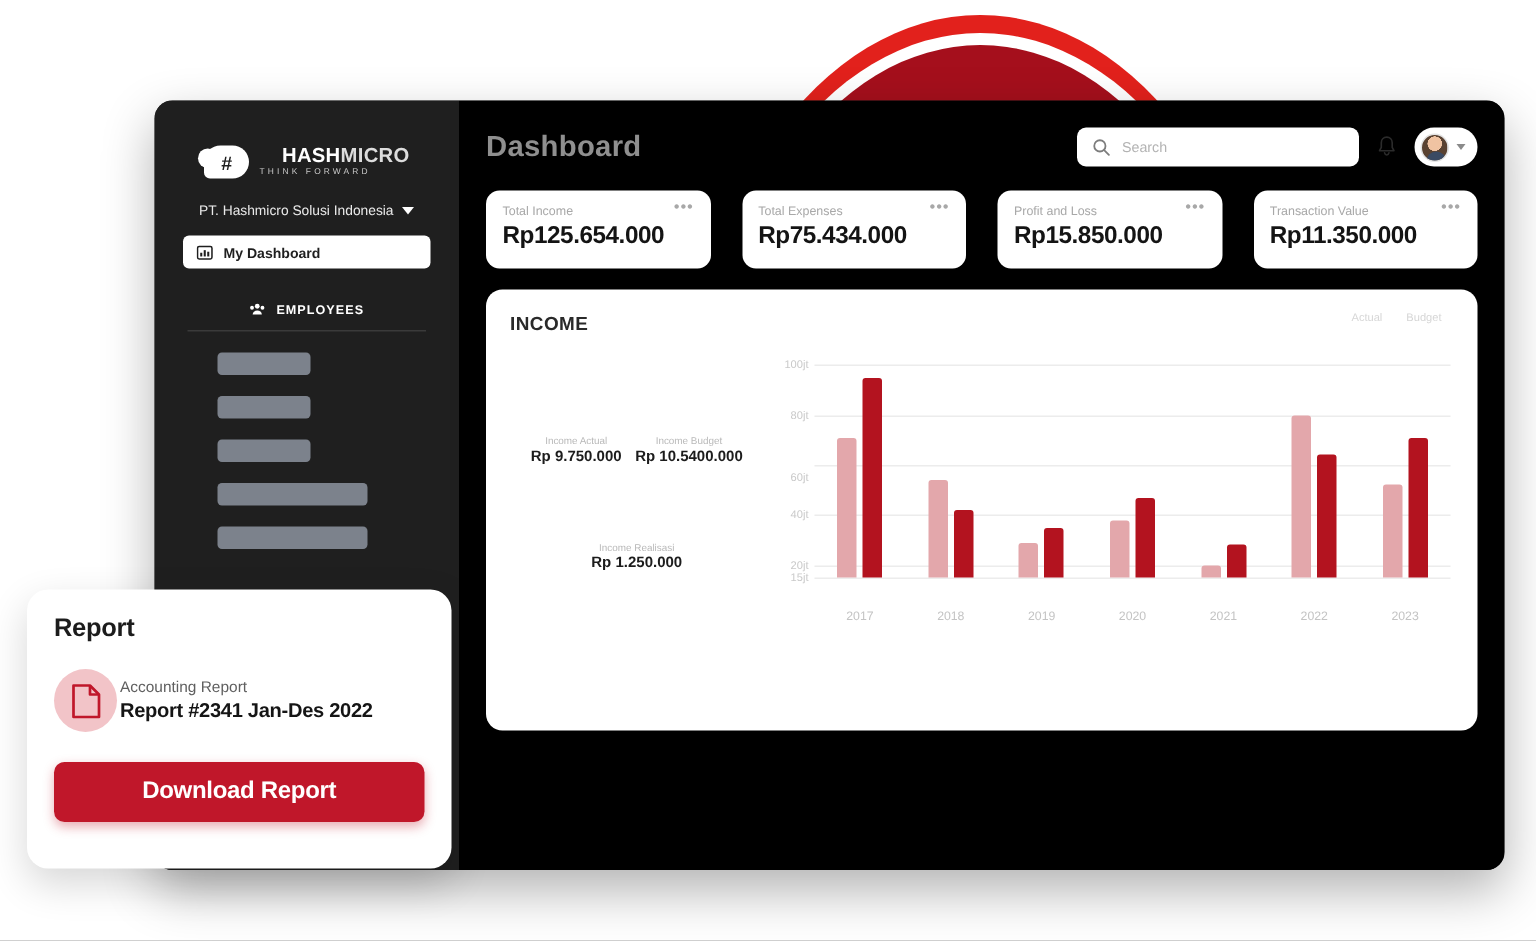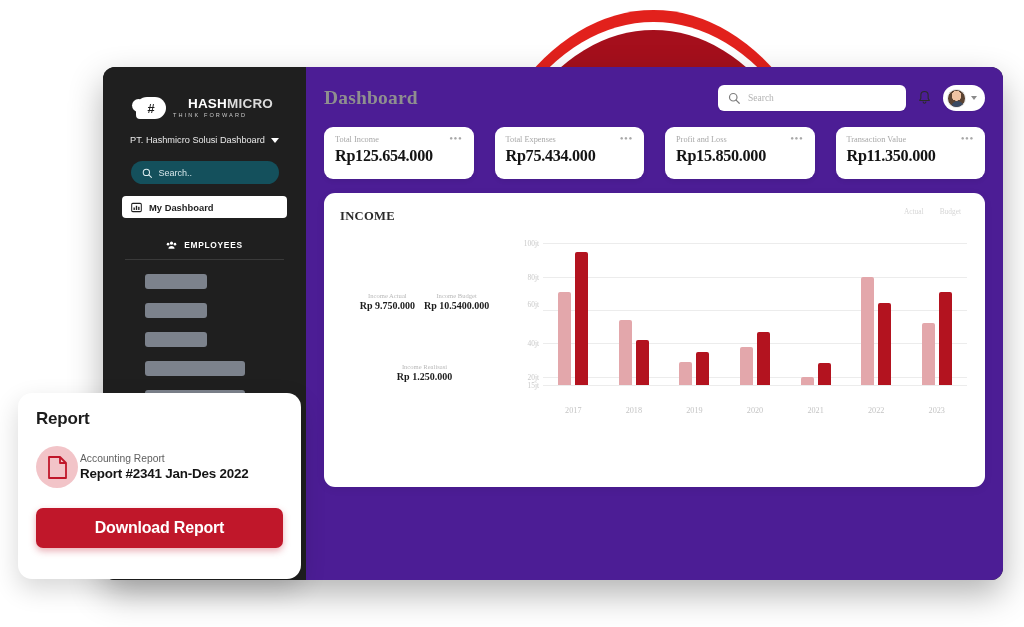--- a/index.html
+++ b/index.html
@@ -81,21 +81,21 @@
   .side-section {
     margin:22px 0 0 0; display:flex; align-items:center; justify-content:center; gap:7px;
     color:#fff; font-size:8.4px; font-weight:bold; letter-spacing:.7px;
   }
   .side-rule { margin:9px 8px 0 8px; height:1px; background:#3a3a3a; }
 
   .skel { background:#7c828c; border-radius:3px; height:15px; margin:14px 0 0 28px; }
 
   
   .main {
-    flex:1; background:#4c1d95; position:relative; padding:14px 18px 0 18px;font-family:Liberation Serif, serif;
+    flex:1; background:#000000; position:relative; padding:14px 18px 0 18px;
   }
   .topbar { display:flex; align-items:center; justify-content:space-between; height:34px; }
   .page-title { font-size:19.5px; color:#8f8f8f; font-weight:bold; letter-spacing:.2px; }
   .top-right { display:flex; align-items:center; gap:11px; }
   .search-box {
     width:188px; height:26px; background:#fff; border-radius:6px;
     display:flex; align-items:center; gap:8px; padding:0 10px;
     box-shadow:0 1px 2px rgba(0,0,0,.05);
   }
   .search-box .ph { color:#b3b3b3; font-size:9.5px; }
@@ -199,31 +199,24 @@
           <div class="logo-mark">
             <span class="logo-hash">#</span>
           </div>
           <div class="logo-txt">
             <div class="l1"><span>HASH</span><i>MICRO</i></div>
             <div class="l2">THINK FORWARD</div>
           </div>
         </div>
 
         <div class="company">
-          <span>PT. Hashmicro Solusi Dashboard</span>
+          <span>PT. Hashmicro Solusi Indonesia</span>
           <span class="caret-dn"></span>
         </div>
 
-        <div class="side-search">
-          <svg width="10" height="10" viewBox="0 0 16 16">
-            <circle cx="7" cy="7" r="5" fill="none" stroke="#dcecef" stroke-width="1.7"></circle>
-            <line x1="11" y1="11" x2="15" y2="15" stroke="#dcecef" stroke-width="1.7" stroke-linecap="round"></line>
-          </svg>
-          <span class="txt">Search..</span>
-        </div>
 
         <div class="side-active">
           <svg width="11" height="11" viewBox="0 0 16 16">
             <rect x="1" y="2" width="14" height="12" rx="1.6" fill="none" stroke="#1f1f1f" stroke-width="1.5"></rect>
             <rect x="3.6" y="8" width="2" height="3.6" fill="#1f1f1f"></rect>
             <rect x="7" y="5.5" width="2" height="6.1" fill="#1f1f1f"></rect>
             <rect x="10.4" y="7" width="2" height="4.6" fill="#1f1f1f"></rect>
           </svg>
           <span>My Dashboard</span>
         </div>
@@ -326,21 +319,21 @@
 
           <div class="income-right">
             <div class="legend">
               <span>Actual</span>
               <span>Budget</span>
             </div>
             <div class="chart">
               <div class="y-labels" id="y-labels">
                   <div style="top: 13.3333px;">100jt</div>
                   <div style="top: 46.6667px;">80jt</div>
-                  <div style="top: 74px;">60jt</div>
+                  <div style="top: 88px;">60jt</div>
                   <div style="top: 113.333px;">40jt</div>
                   <div style="top: 146.667px;">20jt</div>
                   <div style="top: 155px;">15jt</div>
                 </div>
               <div class="grid" id="grid">
                   <div class="gl" style="top: 13.3333px;"></div>
                   <div class="gl" style="top: 46.6667px;"></div>
                   <div class="gl" style="top: 80px;"></div>
                   <div class="gl" style="top: 113.333px;"></div>
                   <div class="gl" style="top: 146.667px;"></div>

